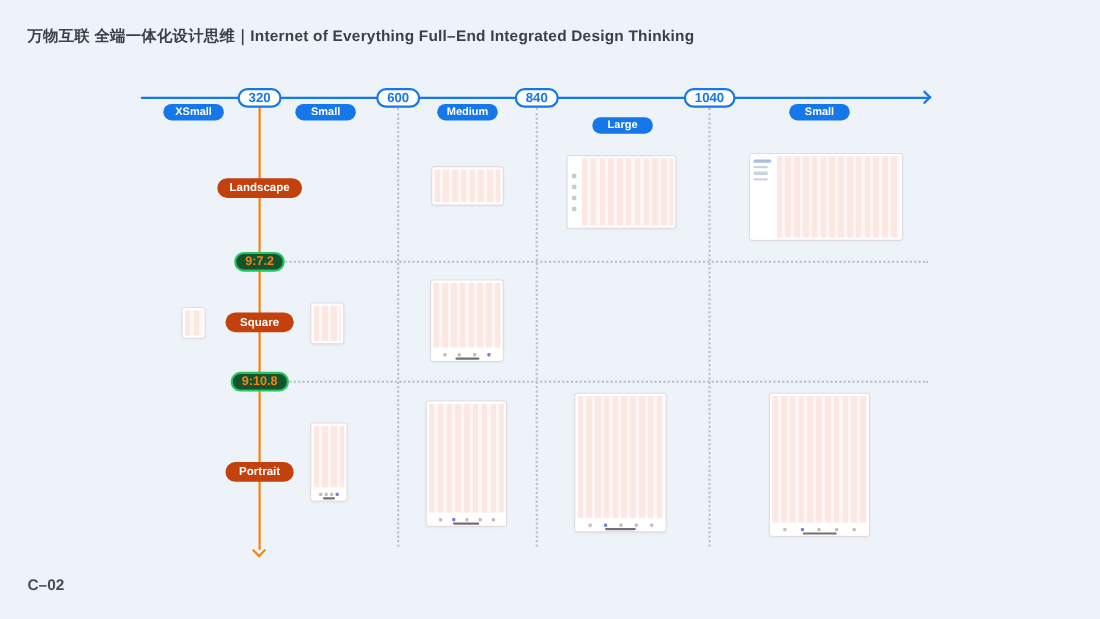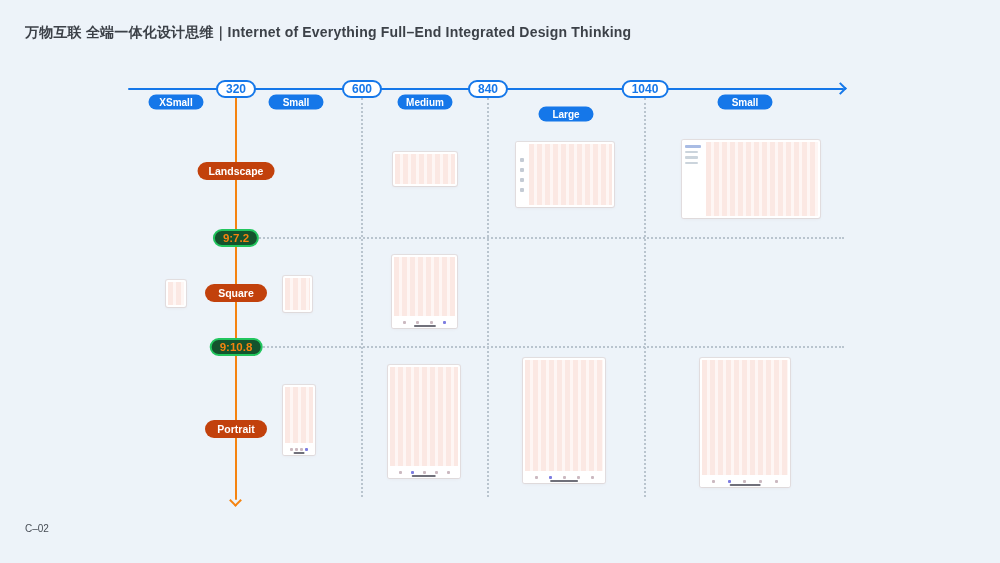--- a/index.html
+++ b/index.html
@@ -10,21 +10,21 @@
     position: relative;
   }
   .canvas { position: absolute; inset: 0; }
 
   .title {
     position: absolute; left: 25px; top: 24px;
     font-size: 14px; font-weight: 600; color: #3C4148; letter-spacing: 0.2px;
   }
   .footer-code {
     position: absolute; left: 25px; top: 523px;
-    font-size: 10px; font-weight: 400; color: #464C54;
+    font-size: 14px; font-weight: 700; color: #464C54;
   }
 
   
   .h-axis-line {
     position: absolute; left: 128px; top: 88px; width: 716px; height: 2px;
     background: #1577E9; border-radius: 2px; z-index: 4;
   }
   .h-axis-arrow {
     position: absolute; left: 836px; top: 84px; width: 9px; height: 9px;
     border-top: 2px solid #1577E9; border-right: 2px solid #1577E9;

